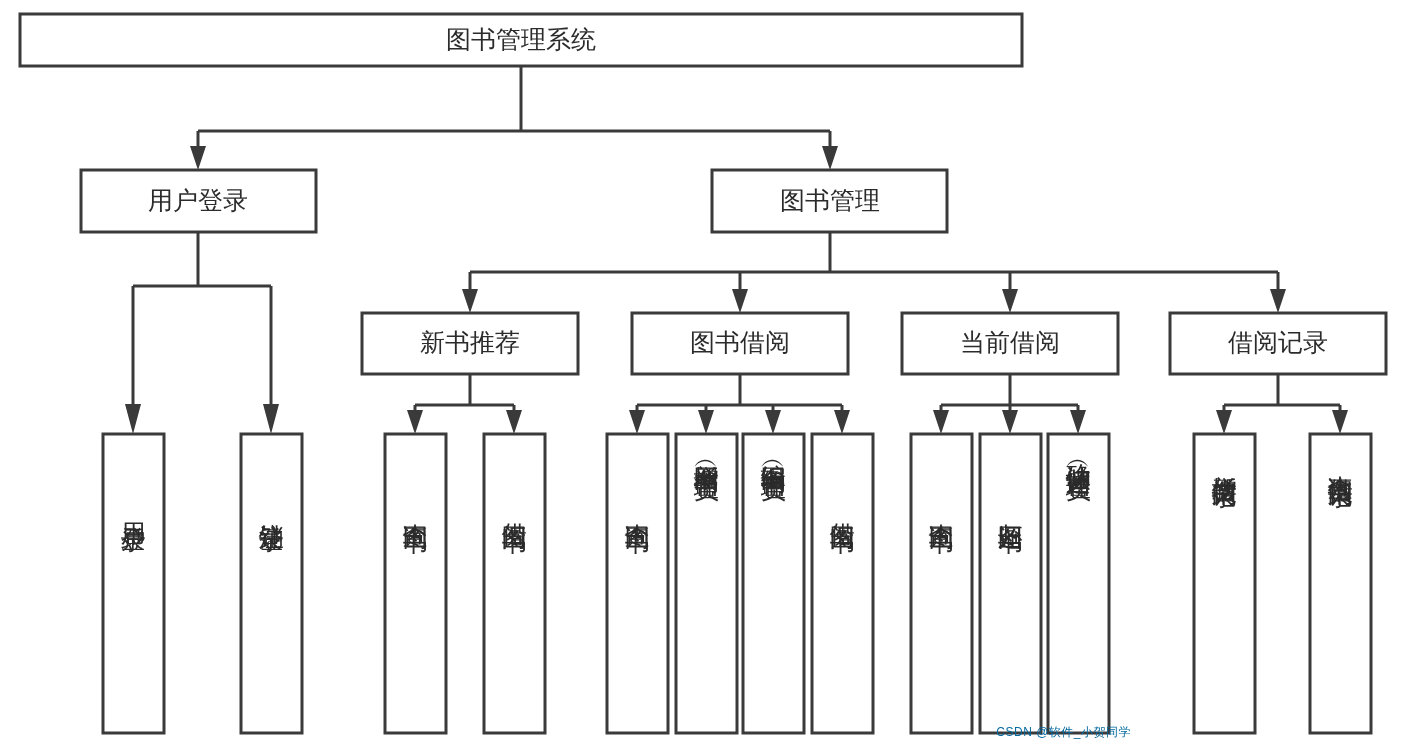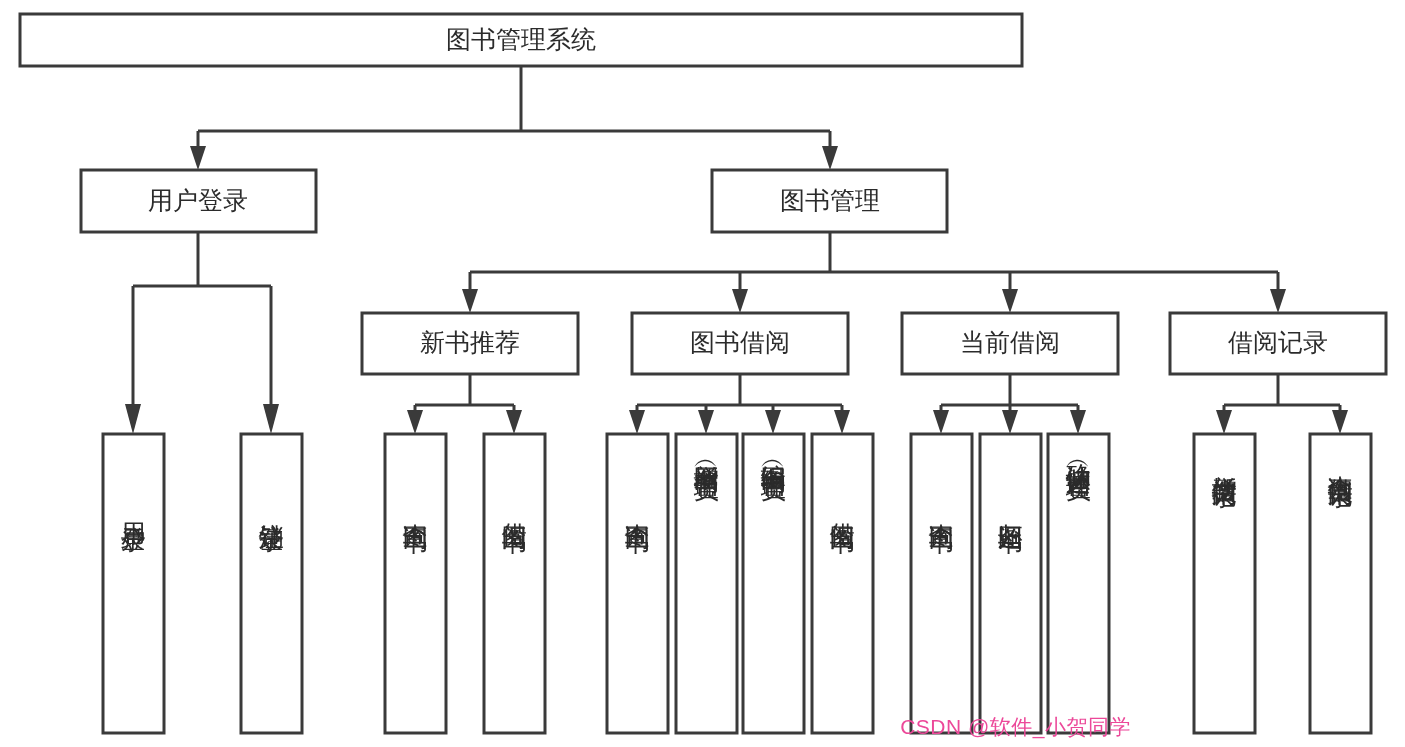--- a/index.html
+++ b/index.html
@@ -11,22 +11,22 @@
   .edge{stroke:#3a3a3a;stroke-width:3;fill:none;}
   .arrow-head{fill:#3a3a3a;stroke:none;}
   text.node-label{fill:#2b2b2b;font-family:"Liberation Sans","DejaVu Sans",sans-serif;}
   text.h-label{font-size:25px;text-anchor:middle;dominant-baseline:middle;}
   .v-label-wrap{position:absolute;display:flex;align-items:flex-start;
                 justify-content:center;pointer-events:none;}
   .v-label{writing-mode:vertical-rl;text-orientation:upright;
            font-size:25px;line-height:1.06;letter-spacing:2px;color:#2b2b2b;
            font-family:"Liberation Sans","DejaVu Sans",sans-serif;
            white-space:nowrap;}
-  #watermark{position:absolute;right:10px;bottom:6px;font-size:21px;
-             color:#ec4899;letter-spacing:0.5px;white-space:nowrap;}
+  #watermark{position:absolute;right:10px;bottom:6px;font-size:12px;
+             color:#0369a1;letter-spacing:0.5px;white-space:nowrap;}
 </style>
 </head>
 <body>
 
 <div id="diagram-root">
 
   <svg id="tree" viewBox="0 0 1405 747">
 
     <g>
 

